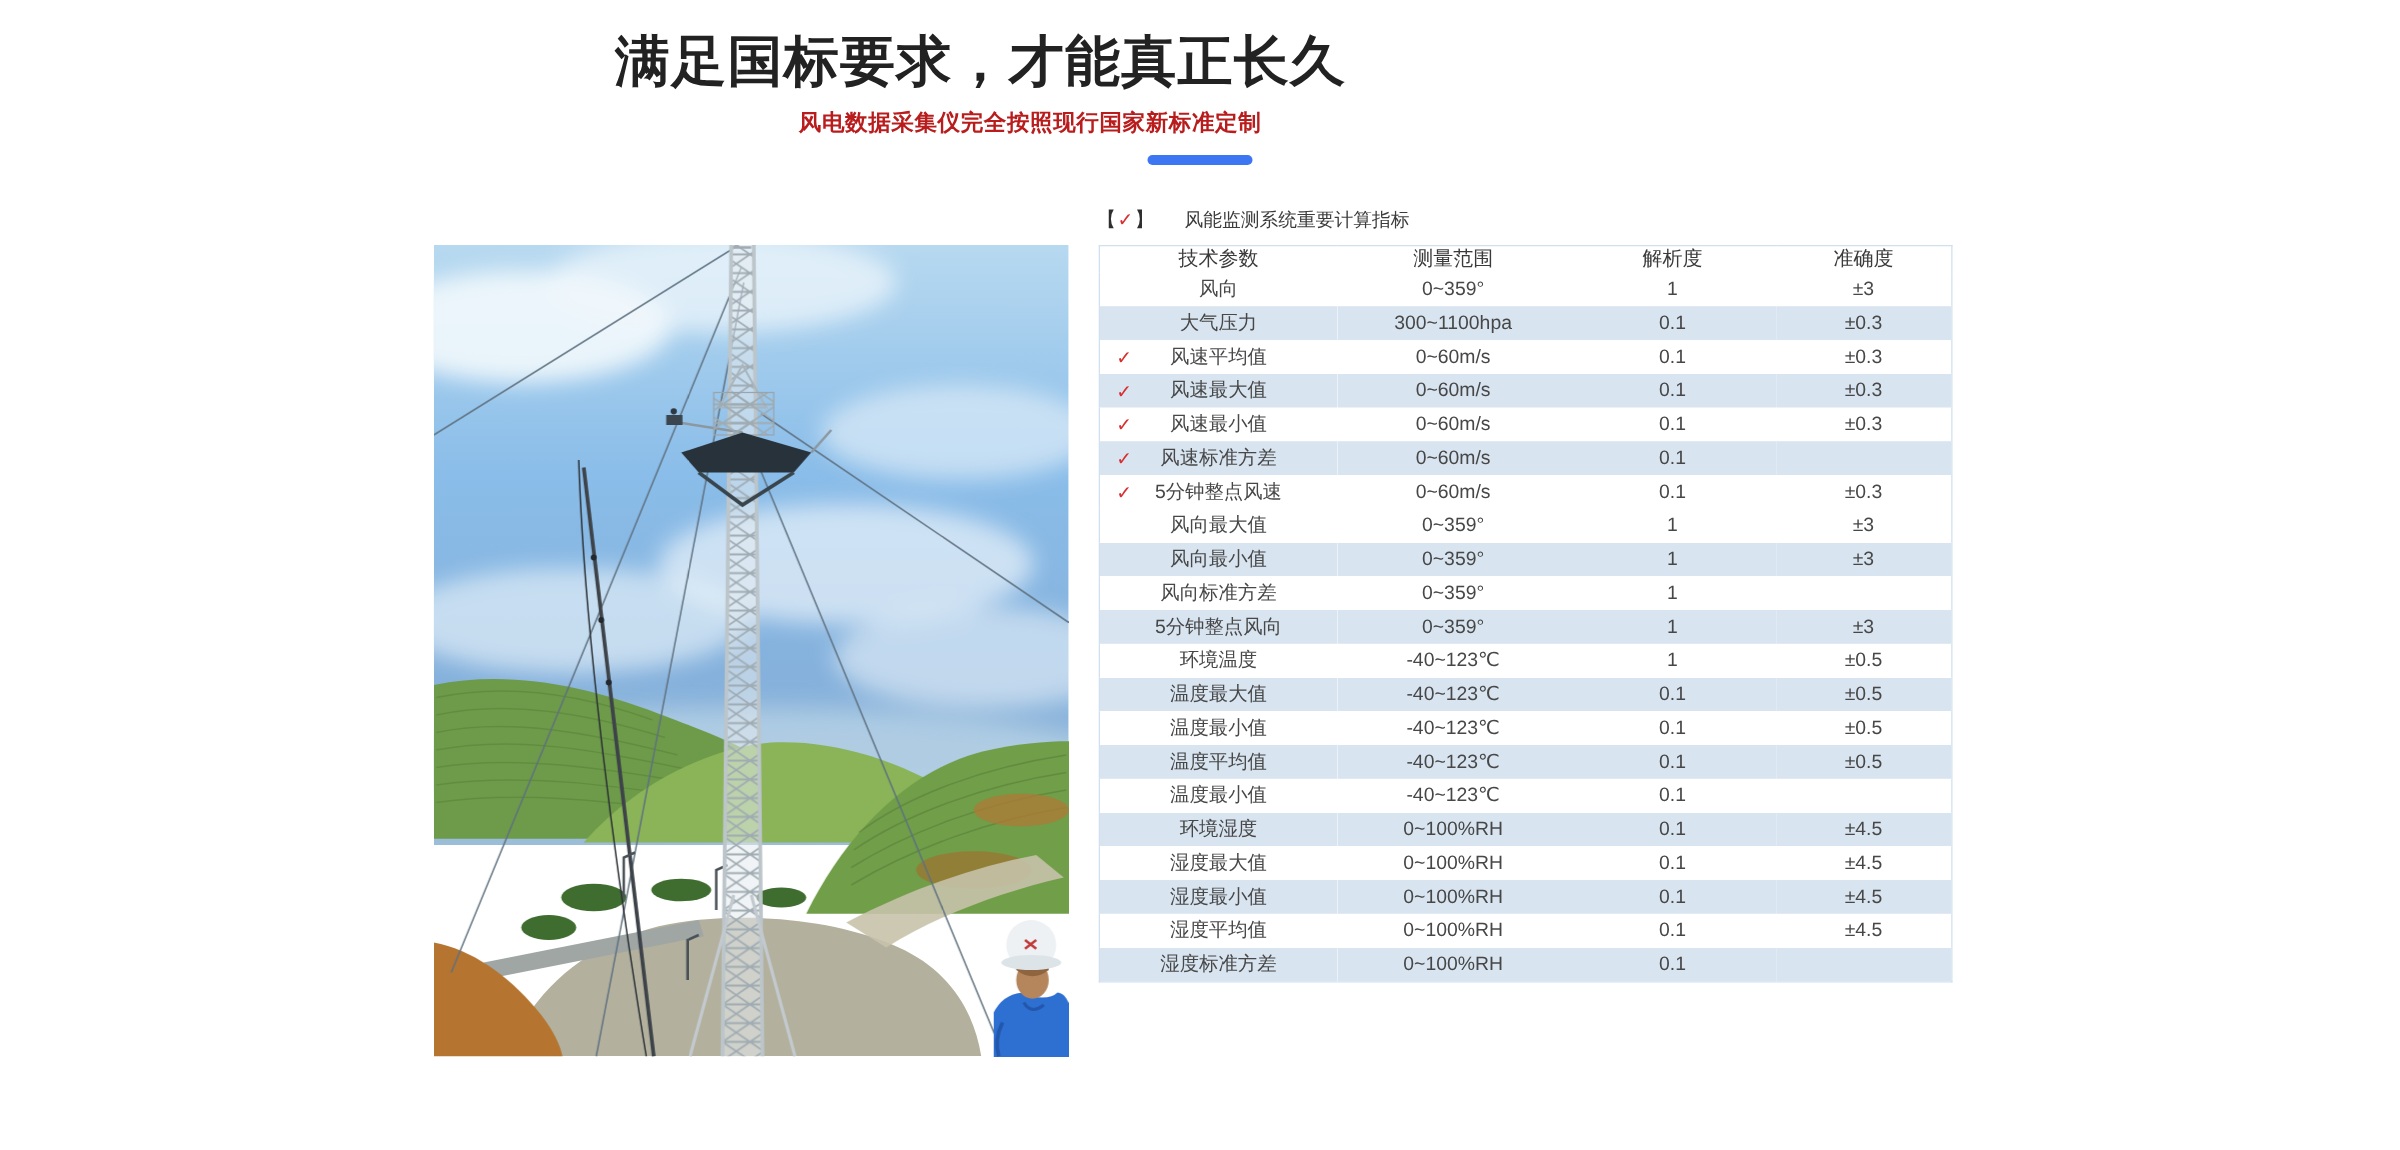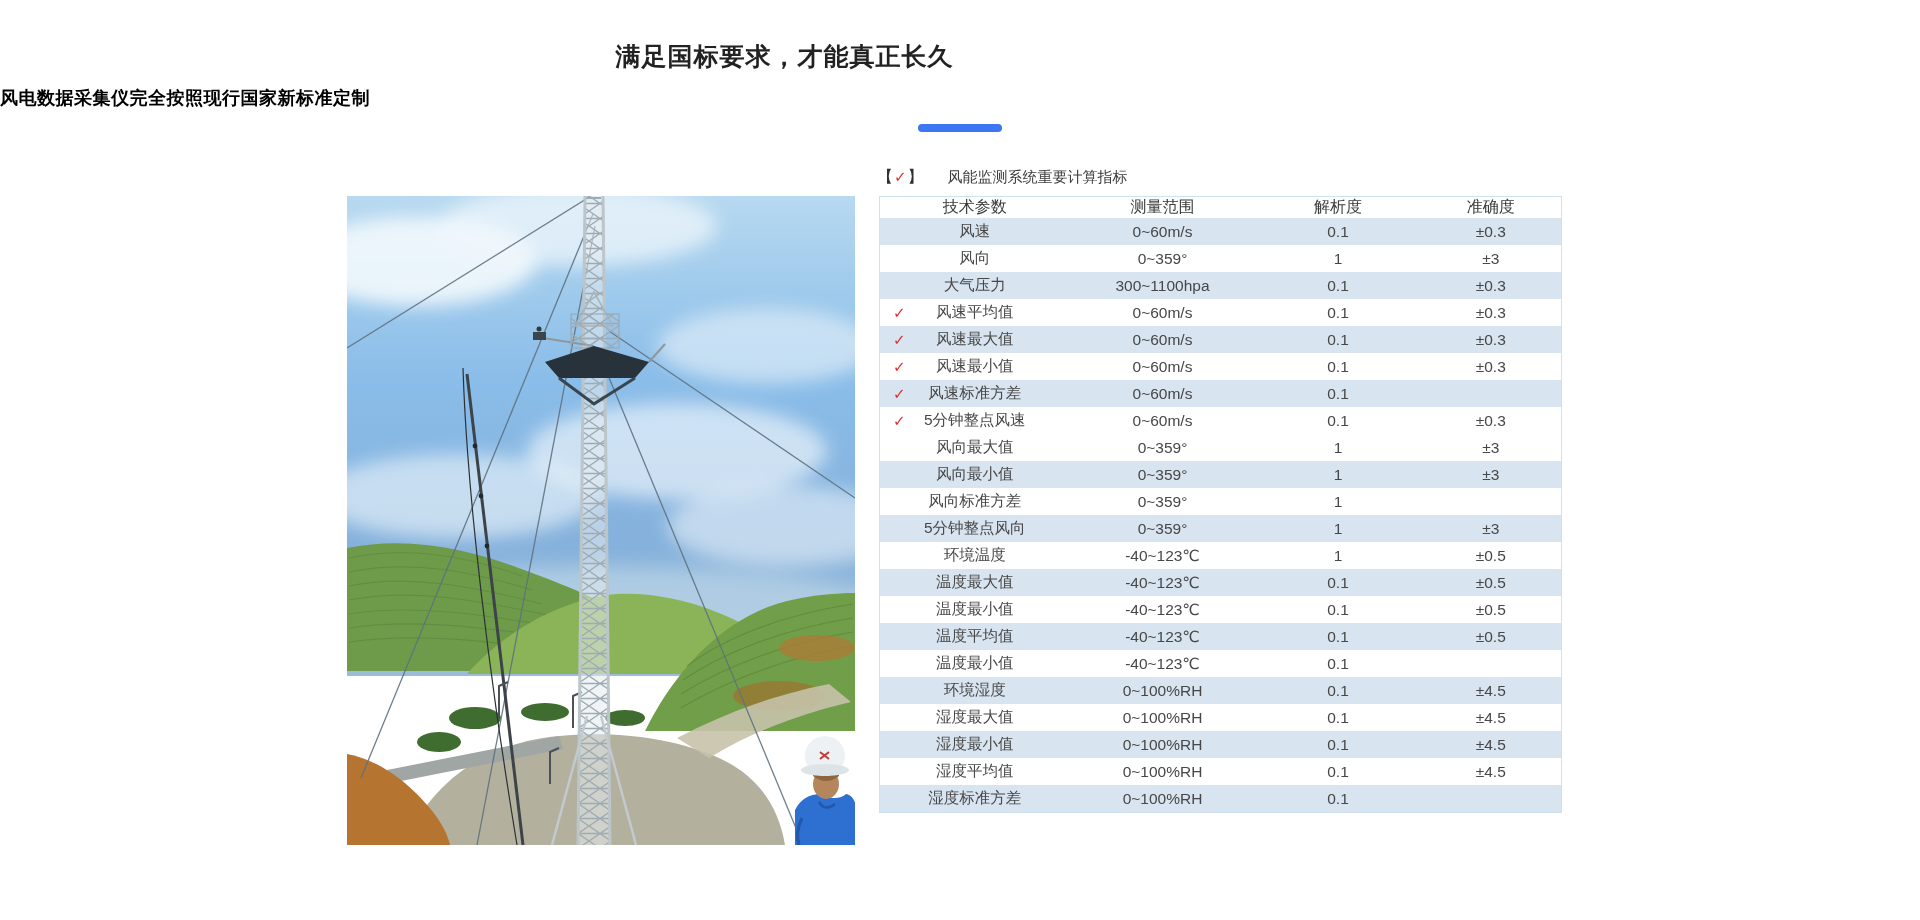--- a/index.html
+++ b/index.html
@@ -1,26 +1,26 @@
 <!DOCTYPE html>
 <html style="--accent: #3d76f2; --stripe: #d8e4f0; --red: #d92f2f; --tborder: #cfe0ef;"><head>
 <meta charset="utf-8">
 <style>
   html,body{margin:0;padding:0;background:#ffffff;}
   .canvas{
     position:relative;width:1920px;height:920px;background:#ffffff;overflow:hidden;
     font-family:"Liberation Sans","DejaVu Sans",sans-serif;
   }
   .page-title{
-    position:absolute;top:40px;left:0;width:1569px;text-align:center;
-    font-size:25px;font-weight:700;color:#222222;letter-spacing:1px;margin:0;
+    position:absolute;top:20px;left:0;width:1569px;text-align:center;
+    font-size:44px;font-weight:700;color:#222222;letter-spacing:1px;margin:0;
   }
   .page-subtitle{
-    position:absolute;top:86px;left:0;width:1648px;text-align:left;
-    font-size:18px;font-weight:700;color:#000000;margin:0;letter-spacing:0.5px;
+    position:absolute;top:86px;left:0;width:1648px;text-align:center;
+    font-size:18px;font-weight:700;color:#b91c1c;margin:0;letter-spacing:0.5px;
   }
   .divider-bar{
     position:absolute;top:124px;left:918px;width:84px;height:8px;border-radius:4px;
     background:var(--accent,#3d76f2);
   }
   .section-heading{
     position:absolute;top:166px;left:877px;height:22px;line-height:22px;
     font-size:15px;color:#3c3c3c;white-space:nowrap;
   }
   .section-heading .bracket{color:#2e2e2e;font-size:16px;}
@@ -189,26 +189,20 @@
       </colgroup>
     <thead>
       <tr>
         <th>技术参数</th>
         <th>测量范围</th>
         <th>解析度</th>
         <th>准确度</th>
       </tr>
     </thead>
     <tbody>
-        <tr class="stripe">
-          <td class="param"><span class="check"></span><span>风速</span></td>
-          <td>0~60m/s</td>
-          <td>0.1</td>
-          <td>±0.3</td>
-        </tr>
         <tr>
           <td class="param"><span class="check"></span><span>风向</span></td>
           <td>0~359°</td>
           <td>1</td>
           <td>±3</td>
         </tr>
         <tr class="stripe">
           <td class="param"><span class="check"></span><span>大气压力</span></td>
           <td>300~1100hpa</td>
           <td>0.1</td>

